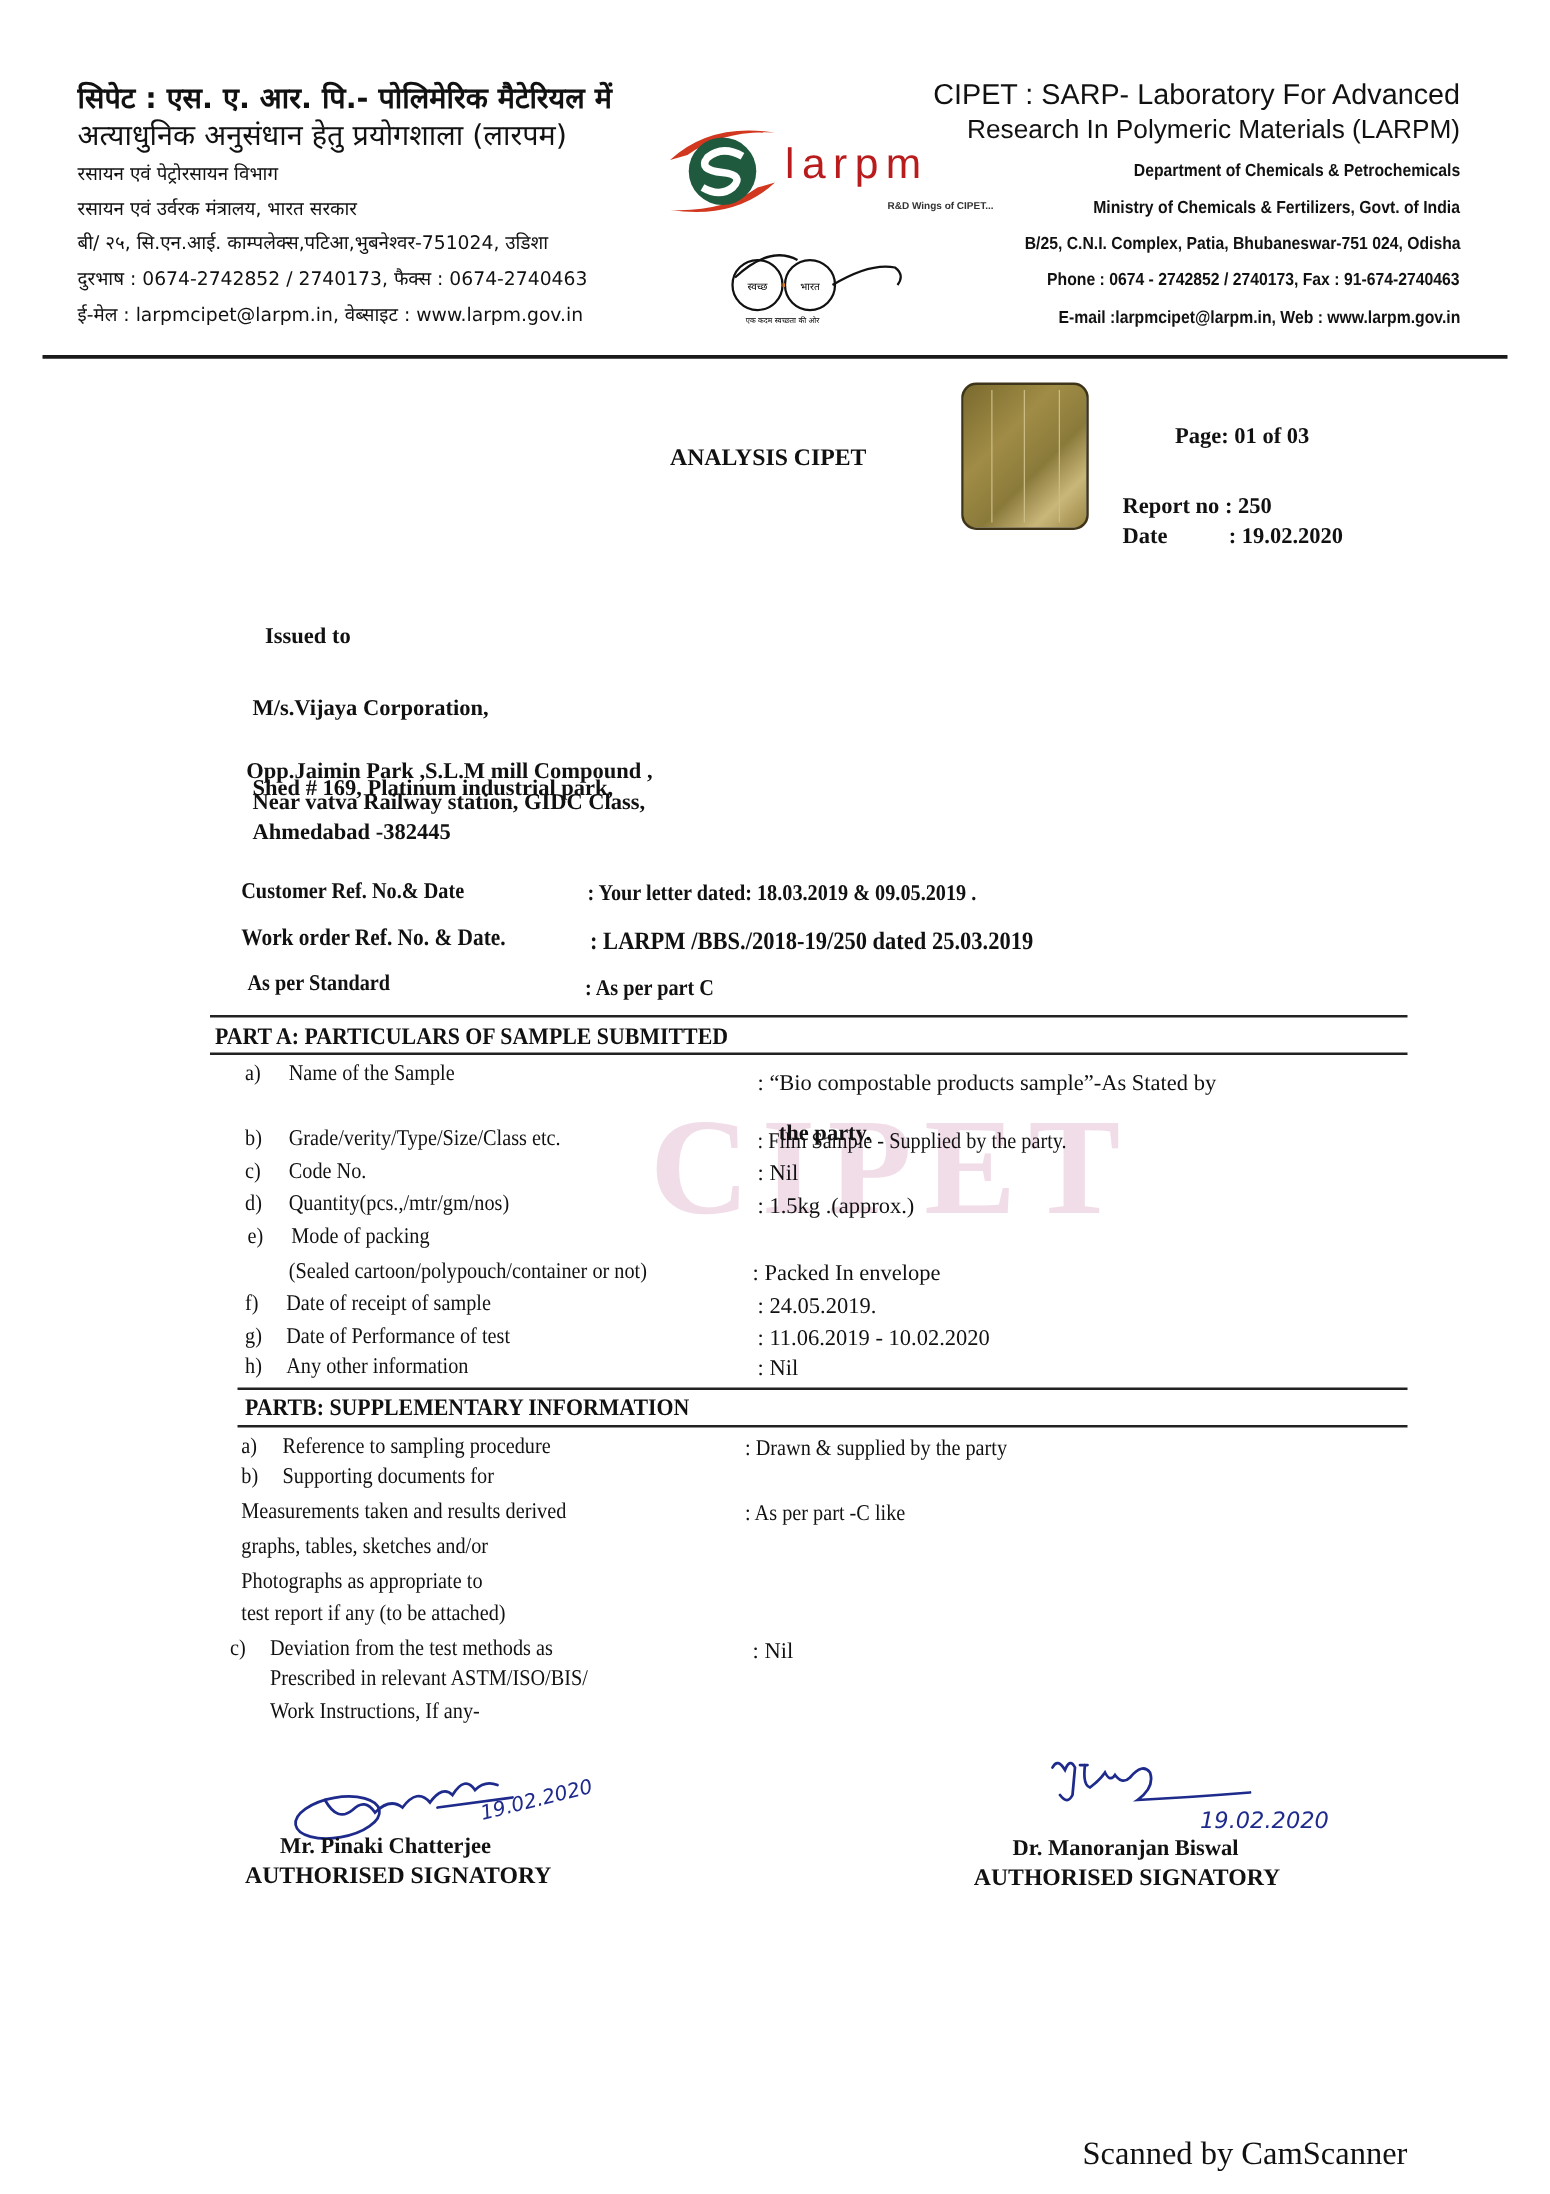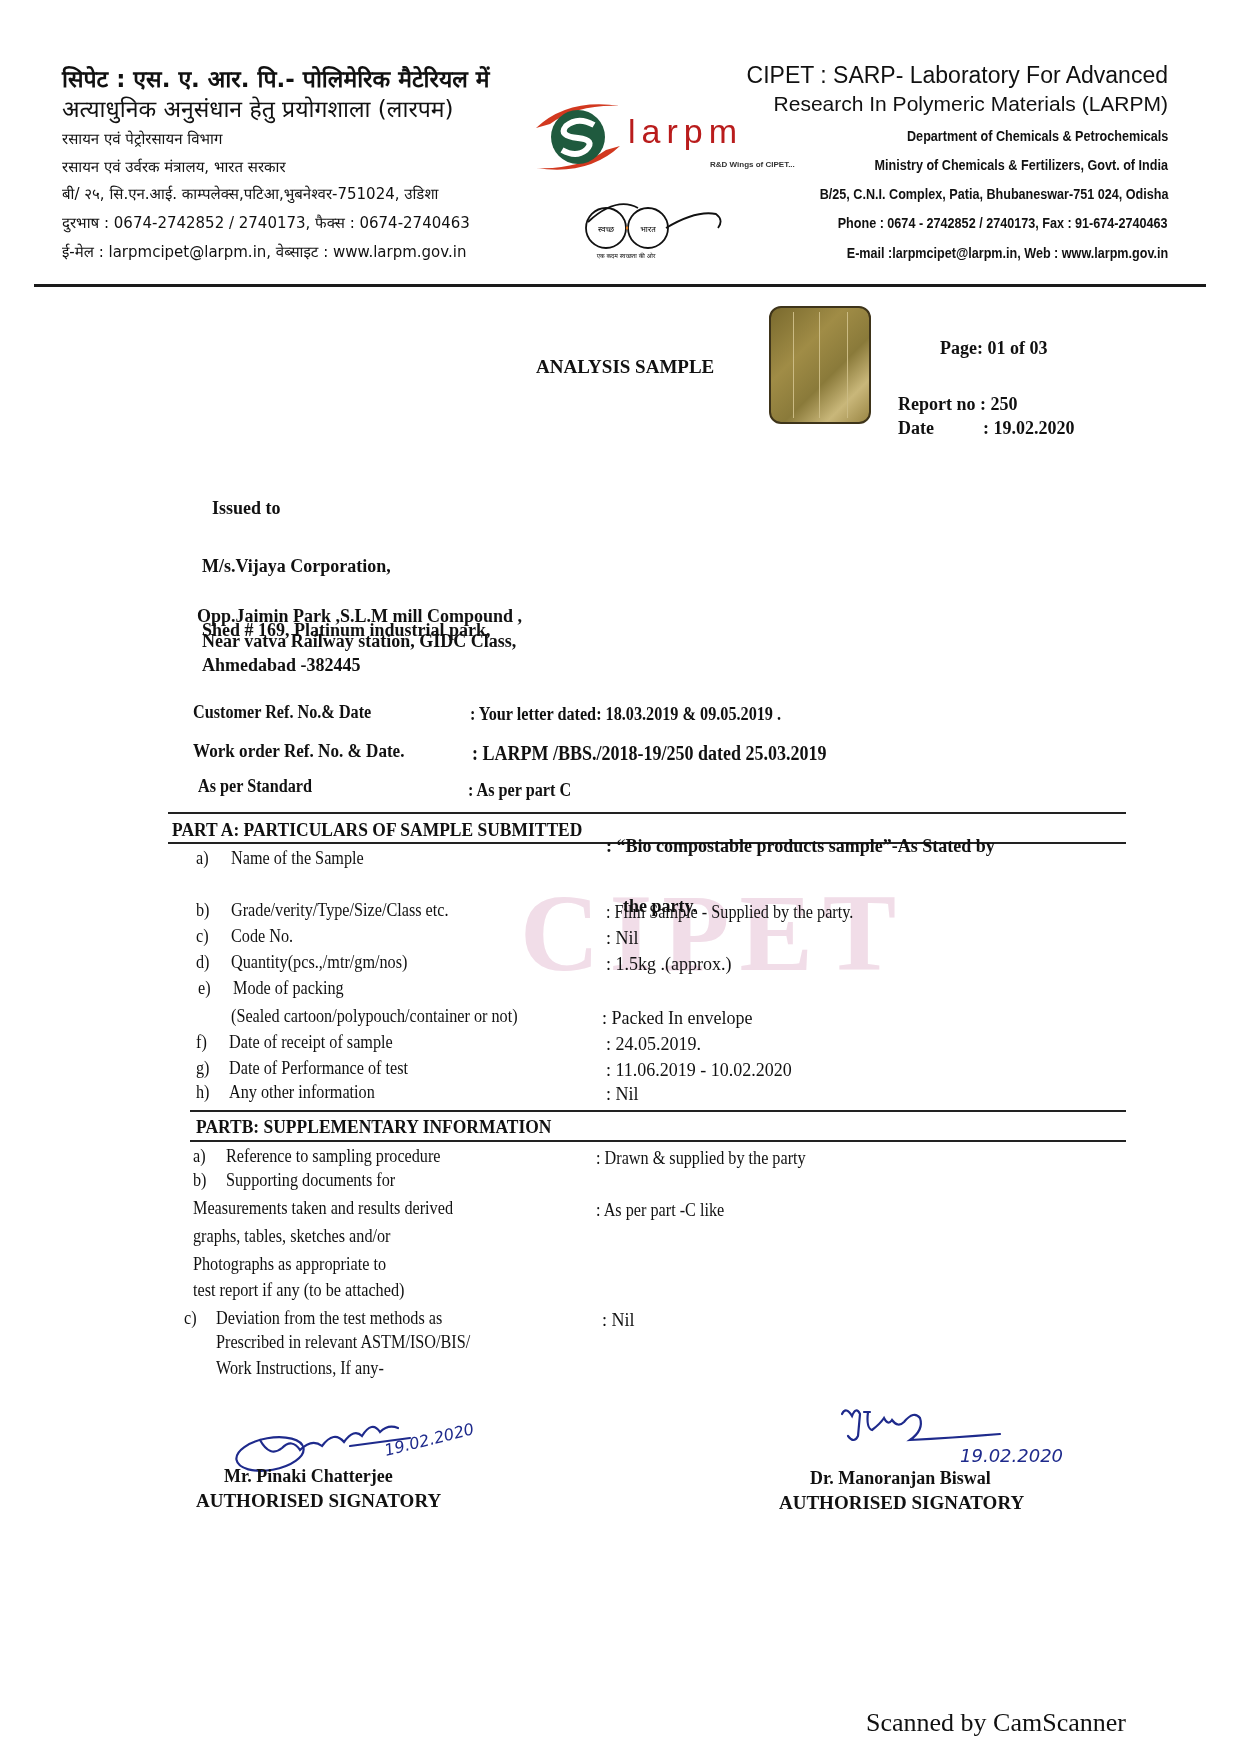--- a/index.html
+++ b/index.html
@@ -90,21 +90,21 @@
 <div class="abs sans hr hr1">CIPET : SARP- Laboratory For Advanced</div>
 <div class="abs sans hr hr2">Research In Polymeric Materials (LARPM)</div>
 <div class="abs sans hr hr3">Department of Chemicals &amp; Petrochemicals</div>
 <div class="abs sans hr hr4">Ministry of Chemicals &amp; Fertilizers, Govt. of India</div>
 <div class="abs sans hr hr5">B/25, C.N.I. Complex, Patia, Bhubaneswar-751 024, Odisha</div>
 <div class="abs sans hr hr6">Phone :  0674 - 2742852 / 2740173, Fax : 91-674-2740463</div>
 <div class="abs sans hr hr7">E-mail :larpmcipet@larpm.in, Web : www.larpm.gov.in</div>
 
 <div class="abs hline" style="top:284px;"></div>
 
-<div class="abs serif rep-title">ANALYSIS SAMPLE</div>
+<div class="abs serif rep-title">ANALYSIS CIPET</div>
 <div class="abs hologram">
   <div class="holo-line" style="left:22px"></div>
   <div class="holo-line" style="left:48px"></div>
   <div class="holo-line" style="left:76px"></div>
 </div>
 <div class="abs serif page-no">Page: 01 of 03</div>
 <div class="abs serif rep-no">Report no : 250</div>
 <div class="abs serif rep-date">
   <span>Date</span>
   <span style="display:inline-block;width:40px"></span>
@@ -126,21 +126,21 @@
 <div class="abs serif b17 cond" style="left:468px;top:780px;">: As per part C</div>
 
 <div class="abs serif watermark">CIPET</div>
 
 <div class="abs rule" style="left:168px;top:812px;width:958px;"></div>
 <div class="abs serif part-hdr" style="left:172px;top:819px;">PART A:  PARTICULARS OF SAMPLE SUBMITTED</div>
 <div class="abs rule" style="left:168px;top:842px;width:958px;height:1.5px;"></div>
 
 <div class="abs serif r18 cond" style="left:196px;top:848px;">a)</div>
 <div class="abs serif r18 cond" style="left:231px;top:848px;">Name of the Sample</div>
-<div class="abs serif r18" style="left:606px;top:836px;font-weight:bold;"><span>: “Bio compostable products sample”-As Stated by</span></div>
+<div class="abs serif r18" style="left:606px;top:856px;font-weight:normal;"><span>: “Bio compostable products sample”-As Stated by</span></div>
 <div class="abs serif r18" style="left:623px;top:896px;font-weight:bold;">the party.</div>
 
 <div class="abs serif r18 cond" style="left:196px;top:900px;">b)</div>
 <div class="abs serif r18 cond" style="left:231px;top:900px;">Grade/verity/Type/Size/Class etc.</div>
 <div class="abs serif r18 cond" style="left:606px;top:902px;">:  Film Sample - Supplied by the party.</div>
 
 <div class="abs serif r18 cond" style="left:196px;top:926px;">c)</div>
 <div class="abs serif r18 cond" style="left:231px;top:926px;">Code No.</div>
 <div class="abs serif r18" style="left:606px;top:928px;">: Nil</div>
 

